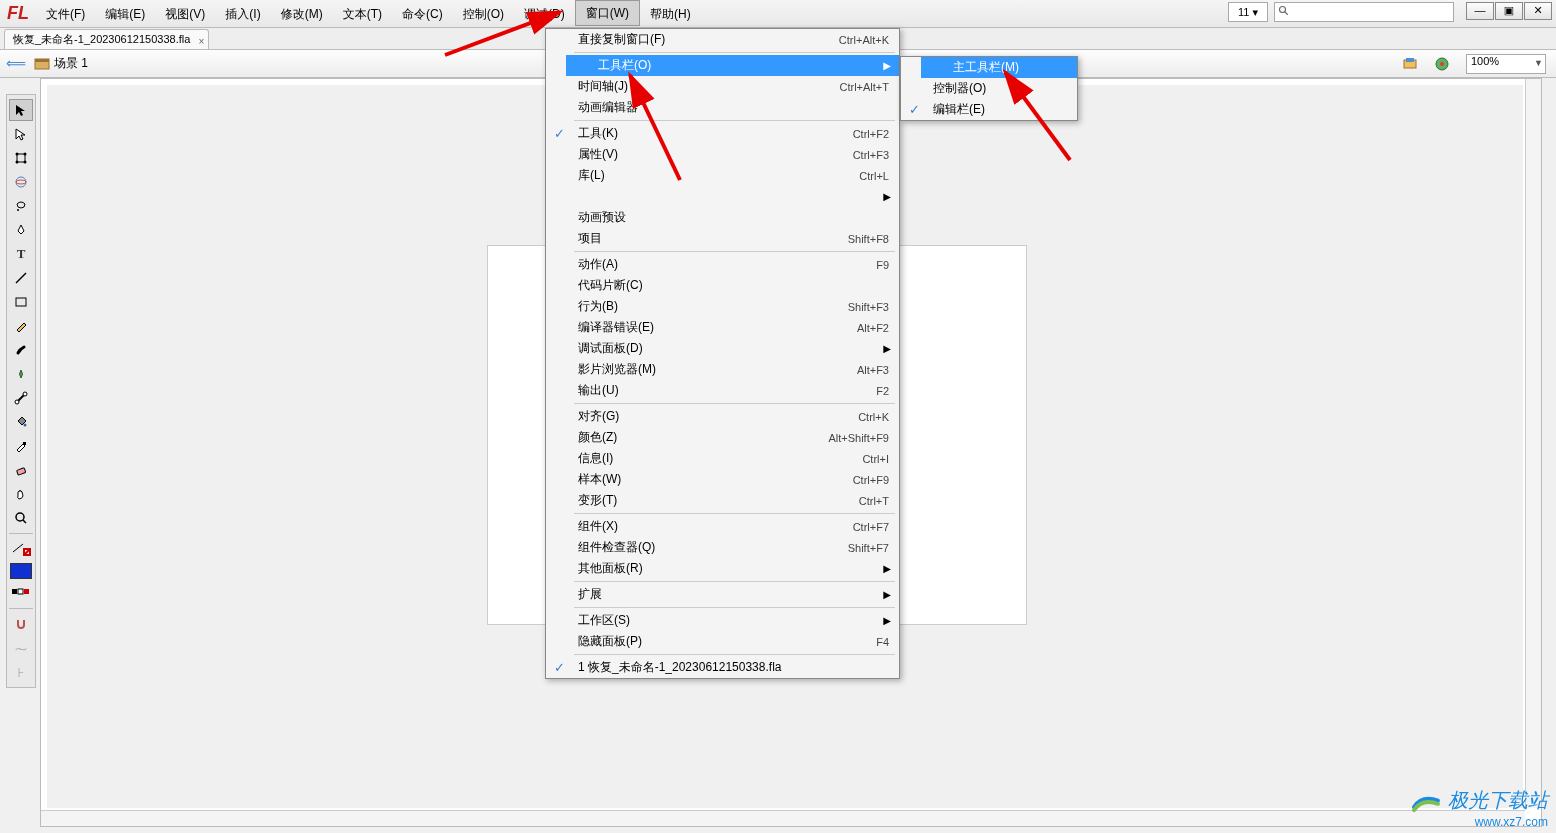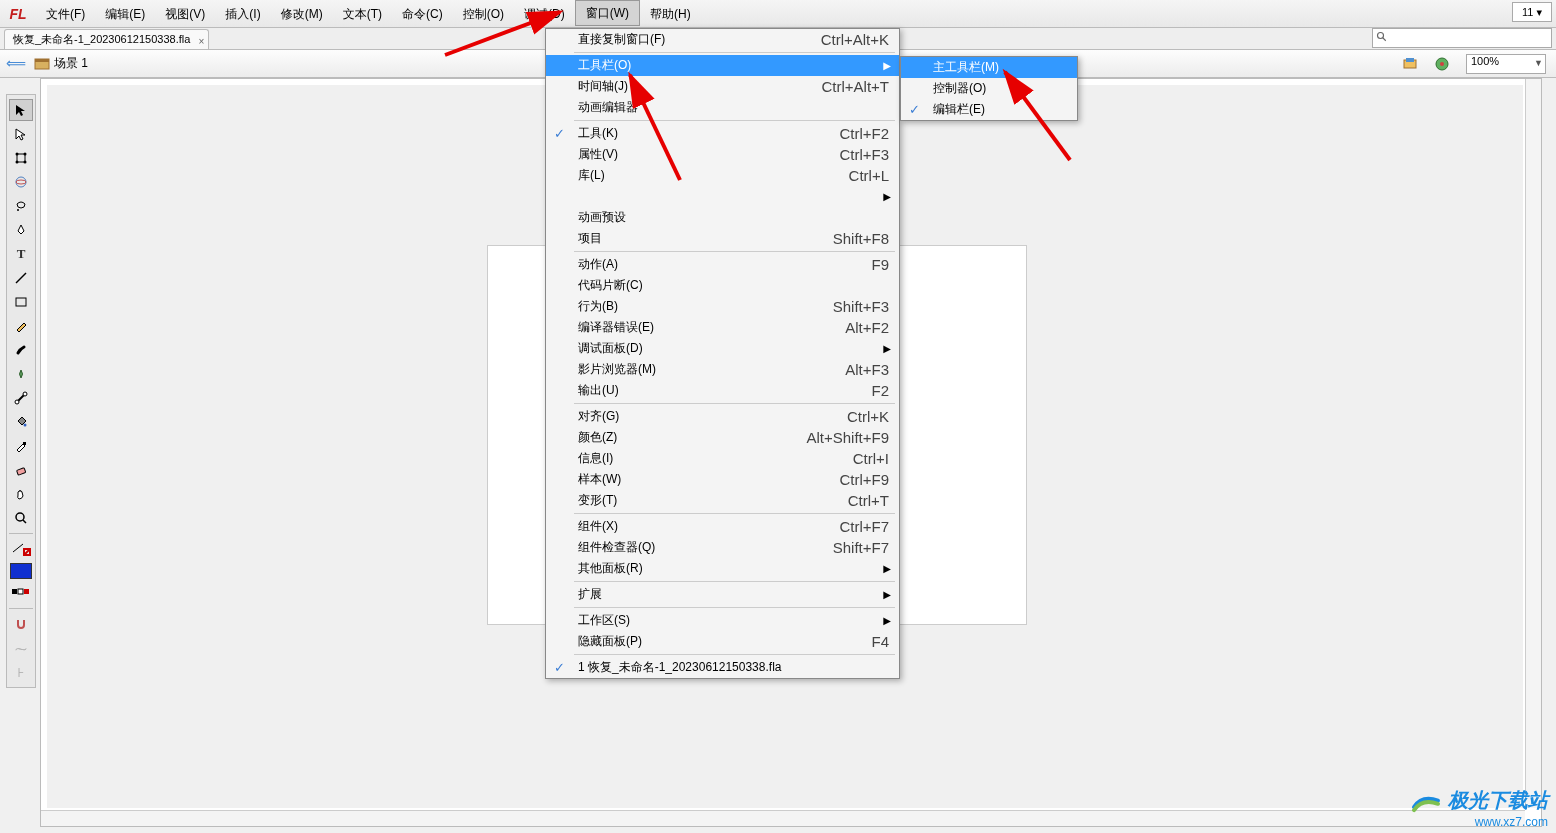--- a/index.html
+++ b/index.html
@@ -1,21 +1,21 @@
 <!DOCTYPE html>
 <html><head>
 <meta charset="utf-8">
 <style>
 * { box-sizing: border-box; margin: 0; padding: 0; font-family: "Microsoft YaHei", Arial, sans-serif; }
 body { width: 1556px; height: 833px; background: #f0f0f0; overflow: hidden; position: relative; }
 .menubar { height: 28px; background: linear-gradient(#f5f5f5,#e8e8e8); border-bottom: 1px solid #bbb; display: flex; align-items: center; position: relative; }
-.app-logo { width: 36px; height: 28px; display:flex; align-items:center; justify-content:center; color:#c41e1e; font-weight:bold; font-size:14px; font-style:italic; }
+.app-logo { width: 36px; height: 28px; display:flex; align-items:center; justify-content:center; color:#c41e1e; font-weight:bold; font-size:18px; font-style:italic; }
 .menu-item { padding: 0 10px; height: 28px; line-height: 28px; font-size: 12px; cursor: default; }
 .menu-item.active { background:#d4d4d4; border:1px solid #999; height:26px; line-height:24px; }
-.menubar-right { position:absolute; right:4px; top:2px; display:flex; align-items:flex-end; gap:6px;flex-direction:column; }
+.menubar-right { position:absolute; right:4px; top:2px; display:flex; align-items:flex-start; gap:6px; }
 .num-box { width:40px; height:20px; border:1px solid #aaa; background:#fff; font-size:11px; text-align:center; line-height:18px; }
 .search-box { width:180px; height:20px; border:1px solid #aaa; background:#fff; }
 .search-icon { position:absolute; left:4px; top:3px; width:12px; height:12px; }
 .win-btns { display:flex; gap:1px; margin-left:6px; }
 .win-btn { width:28px; height:18px; border:1px solid #888; background:linear-gradient(#fdfdfd,#e5e5e5); text-align:center; font-size:11px; line-height:15px; }
 .tabbar { height:22px; background:#eee; border-bottom:1px solid #bbb; padding-left:4px; display:flex; align-items:flex-end;}
 .file-tab { height:20px; background:#f9f9f9; border:1px solid #bbb; border-bottom:none; padding:0 18px 0 8px; font-size:11px; line-height:19px; position:relative; border-radius:3px 3px 0 0;}
 .file-tab .close-x { position:absolute; right:4px; top:2px; font-size:10px; color:#666;}
 .scene-bar { height:28px; background:linear-gradient(#fdfdfd,#ececec); border-bottom:1px solid #bbb; display:flex; align-items:center; padding:0 6px; position:relative;}
 .scene-bar .back-arrow { width:18px; height:18px; color:#4a8dd6; font-size:14px; }
@@ -31,30 +31,30 @@
 .vscroll { position:absolute; top:0; right:0; bottom:18px; width:16px; background:#f4f4f4; border-left:1px solid #ccc;}
 .hscroll { position:absolute; left:0; right:16px; bottom:0; height:16px; background:#f4f4f4; border-top:1px solid #ccc;}
 .toolbox { position:absolute; left:6px; top:94px; width:30px; background:#e9e9e9; border:1px solid #bbb; display:flex; flex-direction:column; align-items:center; padding:3px 0;}
 .tool { width:24px; height:22px; margin:1px 0; display:flex; align-items:center; justify-content:center; font-size:13px; color:#333; border:1px solid transparent;}
 .tool.sel { background:#d0d0d0; border:1px solid #999;}
 .tool-sep { width:24px; height:1px; background:#bbb; margin:3px 0;}
 .swatch { width:22px; height:16px; margin:2px 0;}
 .dropdown { position:absolute; background:#f4f4f4; border:1px solid #888; box-shadow:2px 2px 6px rgba(0,0,0,0.3); z-index:100; font-size:12px;}
 .dd-main { left:545px; top:28px; width:355px;}
 .dd-row { height:21px; display:flex; align-items:center; padding:0 10px 0 32px; position:relative;}
-.dd-row.hl { background:#3399ff; color:#fff;}
+.dd-row.hl { background:#3399ff; color:#fff;margin-left:20px;}
 .dd-row .label { flex:1;}
-.dd-row .shortcut { font-size:15px; color:#444;}
+.dd-row .shortcut { font-size:11px; color:#444;}
 .dd-row .check { position:absolute; left:8px; color:#3a7dd4; font-size:13px;}
 .dd-row .sub-arrow { position:absolute; right:8px; font-size:10px;}
 .dd-sep { height:1px; background:#ccc; margin:2px 4px 2px 28px;}
 .dd-sub { left:900px; top:56px; width:178px;}
 .arrow-red { position:absolute; z-index:200; pointer-events:none;}
 .watermark { position:absolute; right:8px; bottom:4px; text-align:right; z-index:50;}
-.watermark .t1 { font-size:20px; font-weight:bold; color:#1a8be0; font-style:italic;}
+.watermark .t1 { font-size:20px; font-weight:normal; color:#1a8be0; font-style:italic;}
 .watermark .t2 { font-size:12px; color:#1a8be0;}
 .watermark .ic { display:inline-block; width:36px; height:24px; vertical-align:middle;}
 </style>
 </head>
 <body>
 
 <div class="menubar">
   <div class="app-logo">FL</div>
   <div id="menu-items" style="display: flex;">
       <div class="menu-item">文件(F)</div>

